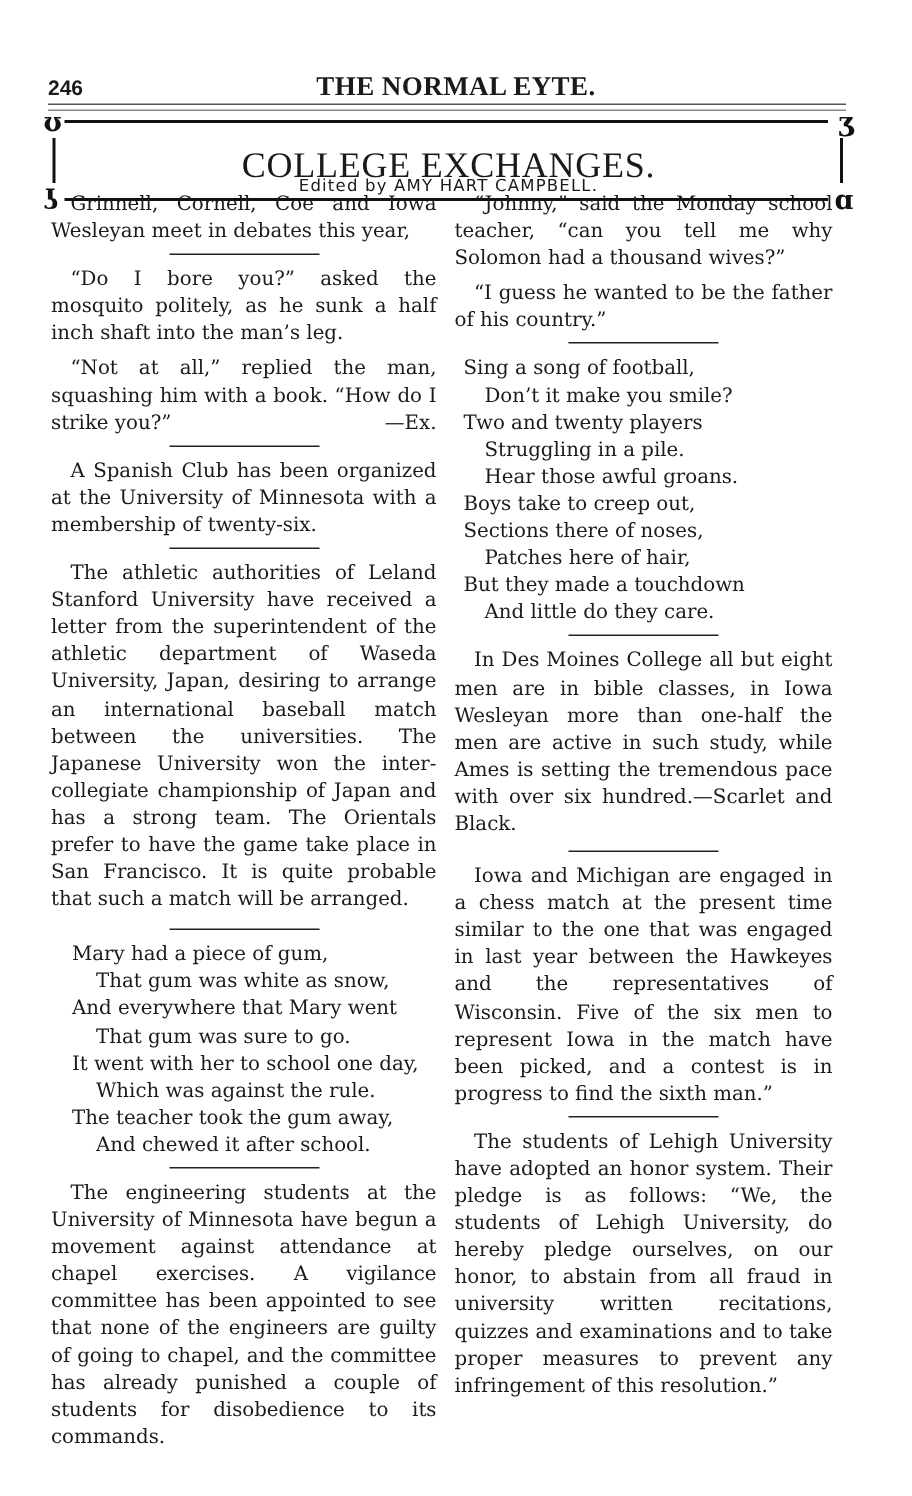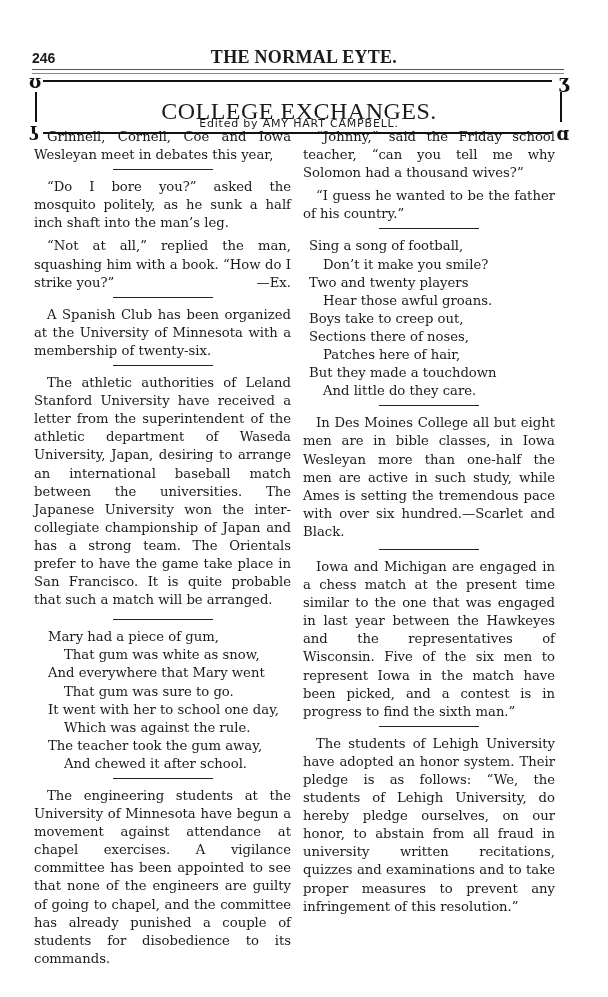--- a/index.html
+++ b/index.html
@@ -101,27 +101,28 @@
     <span class="line">It went with her to school one day,</span>
     <span class="line in">Which was against the rule.</span>
     <span class="line">The teacher took the gum away,</span>
     <span class="line in">And chewed it after school.</span>
   </div>
   <div class="rule"></div>
   <p>The engineering students at the University of Minnesota have begun a movement against attendance at chapel exercises. A vigilance committee has been appointed to see that none of the engineers are guilty of going to chapel, and the committee has already punished a couple of students for disobedience to its commands.</p>
 </div>
 
 <div class="col right">
-  <p>“Johnny,” said the Friday school teacher, “can you tell me why Solomon had a thousand wives?”</p>
+  <p>“Johnny,” said the Monday school teacher, “can you tell me why Solomon had a thousand wives?”</p>
   <p>“I guess he wanted to be the father of his country.”</p>
   <div class="rule"></div>
   <div class="verse">
     <span class="line" style="padding-left:6px;">Sing a song of football,</span>
     <span class="line in" style="padding-left:20px;">Don’t it make you smile?</span>
     <span class="line" style="padding-left:6px;">Two and twenty players</span>
+    <span class="line in" style="padding-left:20px;">Struggling in a pile.</span>
     <span class="line in" style="padding-left:20px;">Hear those awful groans.</span>
     <span class="line" style="padding-left:6px;">Boys take to creep out,</span>
     <span class="line" style="padding-left:6px;">Sections there of noses,</span>
     <span class="line in" style="padding-left:20px;">Patches here of hair,</span>
     <span class="line" style="padding-left:6px;">But they made a touchdown</span>
     <span class="line in" style="padding-left:20px;">And little do they care.</span>
   </div>
   <div class="rule"></div>
   <p>In Des Moines College all but eight men are in bible classes, in Iowa Wesleyan more than one-half the men are active in such study, while Ames is setting the tremendous pace with over six hundred.—Scarlet and Black.</p>
   <div class="rule" style="margin-top:8px;"></div>

